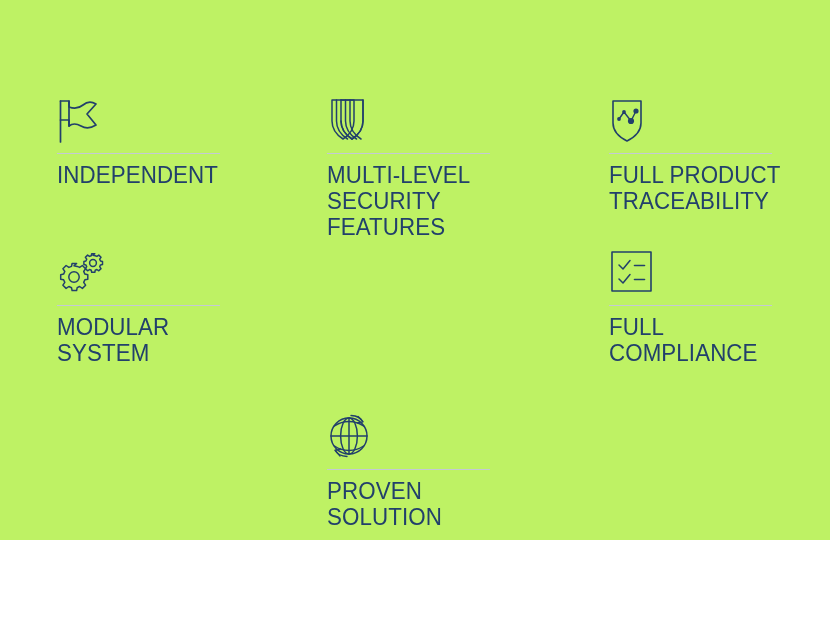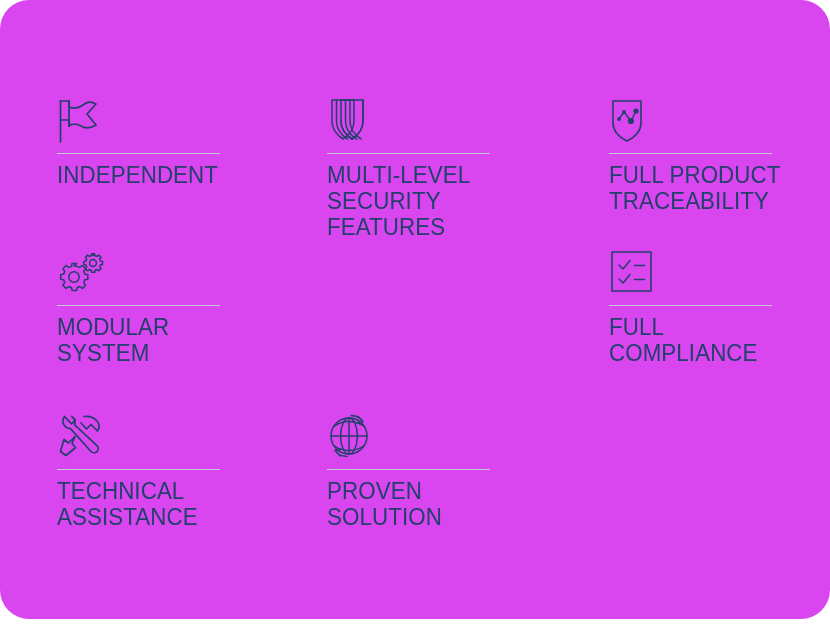--- a/index.html
+++ b/index.html
@@ -10,23 +10,22 @@
   body {
     width: 830px;
     height: 629px;
     overflow: hidden;
     font-family: "Liberation Sans", sans-serif;
     -webkit-font-smoothing: antialiased;
   }
   #feature-grid {
     position: relative;
     width: 830px;
-    height: 619px;
-    background: #d946ef;
-    border-radius: 29px;
+    height: 540px;
+    background: #bef264;
   }
   .feature-card {
     position: absolute;
     width: 250px;
   }
   
   .col-1 { left: 57px; }
   .col-2 { left: 327px; }
   .col-3 { left: 609px; }
   
@@ -138,32 +137,20 @@
         <polyline points="10,30 14,34 21,25.5" stroke-width="1.5"></polyline>
         <line x1="25.5" y1="16.5" x2="35.5" y2="16.5" stroke-width="1.6"></line>
         <line x1="25.5" y1="30.5" x2="35.5" y2="30.5" stroke-width="1.6"></line>
       </svg>
     </div>
     <div class="feature-divider"></div>
     <div class="feature-label">FULL
 COMPLIANCE</div>
   </div>
 
-  <div class="feature-card col-1 row-3">
-    <div class="feature-icon">
-      <svg width="50" height="46" viewBox="0 0 50 46" fill="none" stroke="#22406b" stroke-width="1.7" stroke-linejoin="round" stroke-linecap="round">
-        <path d="M7.5 3.5 A7.5 7.5 0 0 0 13.5 15.6 L34 38.5 A4.2 4.2 0 0 0 40 32.6 L17.6 11.8 A7.5 7.5 0 0 0 14.8 3.5 L18.3 7.2 L14.6 10.8 L10.9 7.2 Z"></path>
-        <path d="M27 3.5 Q35 2.5 40 8 Q44 13 40.5 18 L34 11.5 L29.5 16 L24 10"></path>
-        <path d="M18 23.5 L11.5 30 L7 26.5 L3.5 38.5 L9 42.5 L18.5 34.5 L15 30.5 Z"></path>
-      </svg>
-    </div>
-    <div class="feature-divider"></div>
-    <div class="feature-label">TECHNICAL
-ASSISTANCE</div>
-  </div>
 
   <div class="feature-card col-2 row-3">
     <div class="feature-icon">
       <svg width="46" height="46" viewBox="0 0 46 46" fill="none" stroke="#22406b" stroke-width="1.5" stroke-linejoin="round" stroke-linecap="round">
         <circle cx="22" cy="23" r="18"></circle>
         <ellipse cx="22" cy="23" rx="8.4" ry="18"></ellipse>
         <line x1="22" y1="5" x2="22" y2="41"></line>
         <line x1="4" y1="23" x2="40" y2="23"></line>
         <path d="M7.5 13 A26 26 0 0 1 36.5 13"></path>
         <path d="M7.5 33 A26 26 0 0 0 36.5 33"></path>

